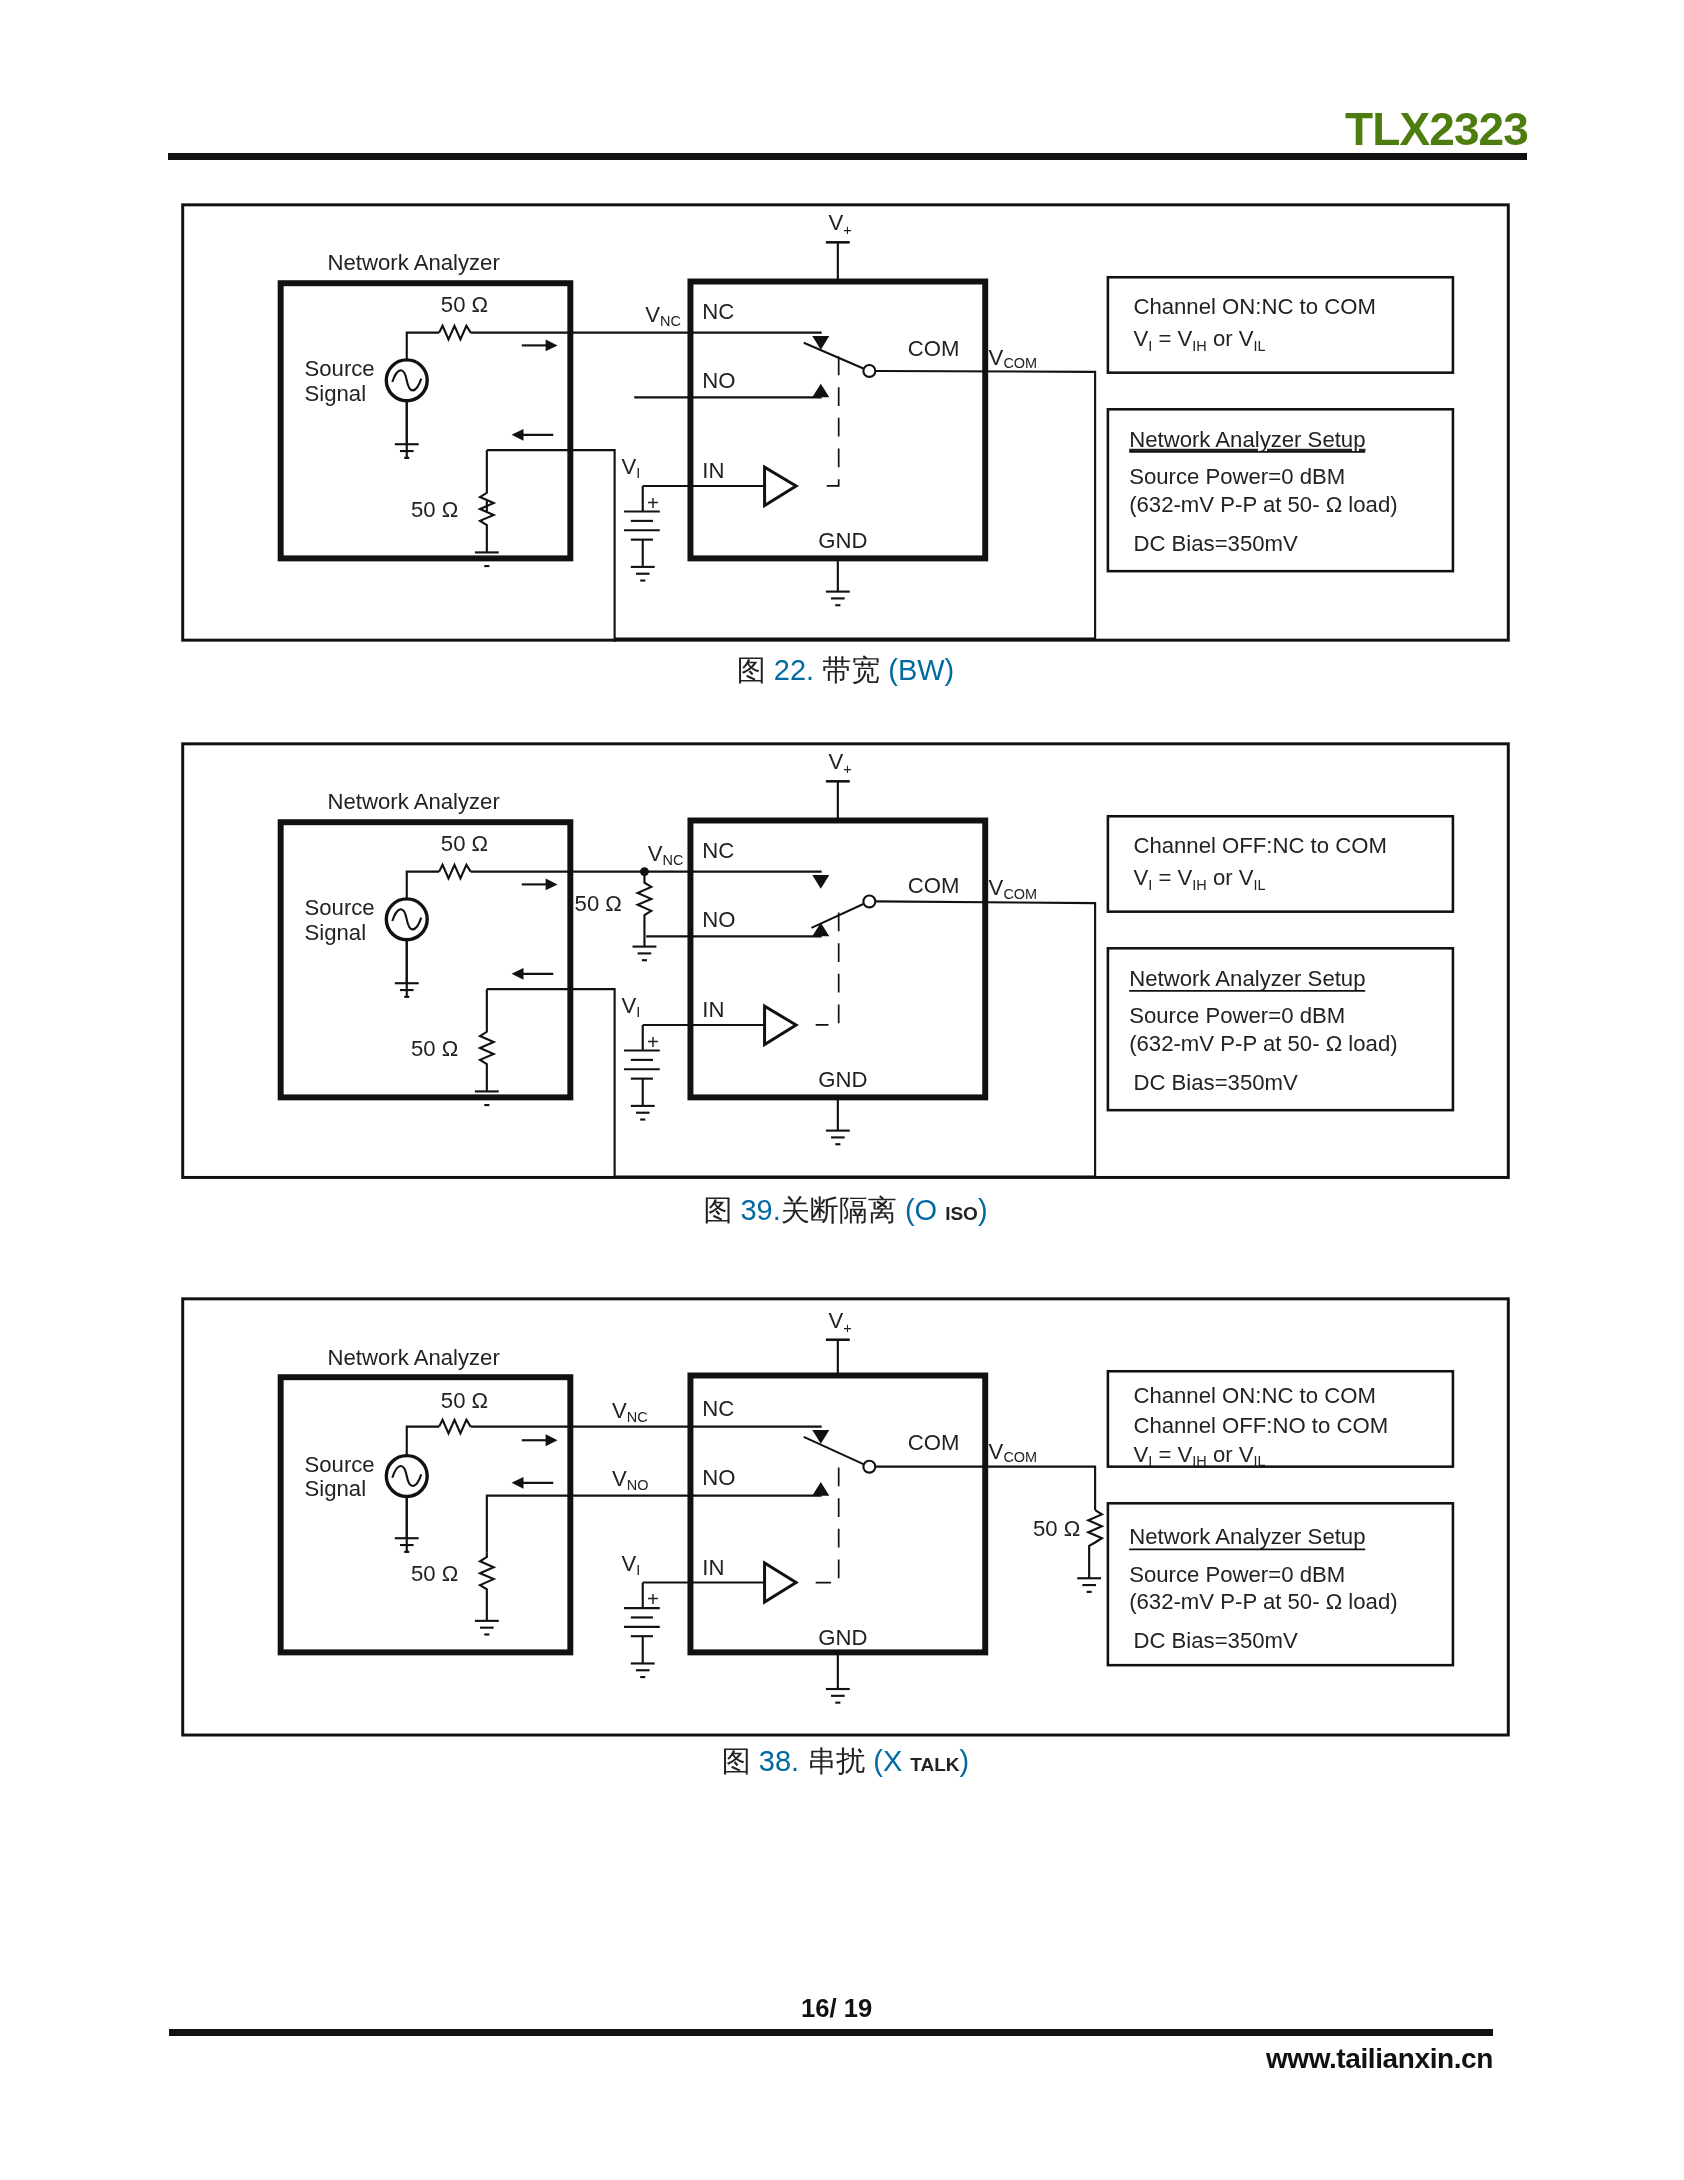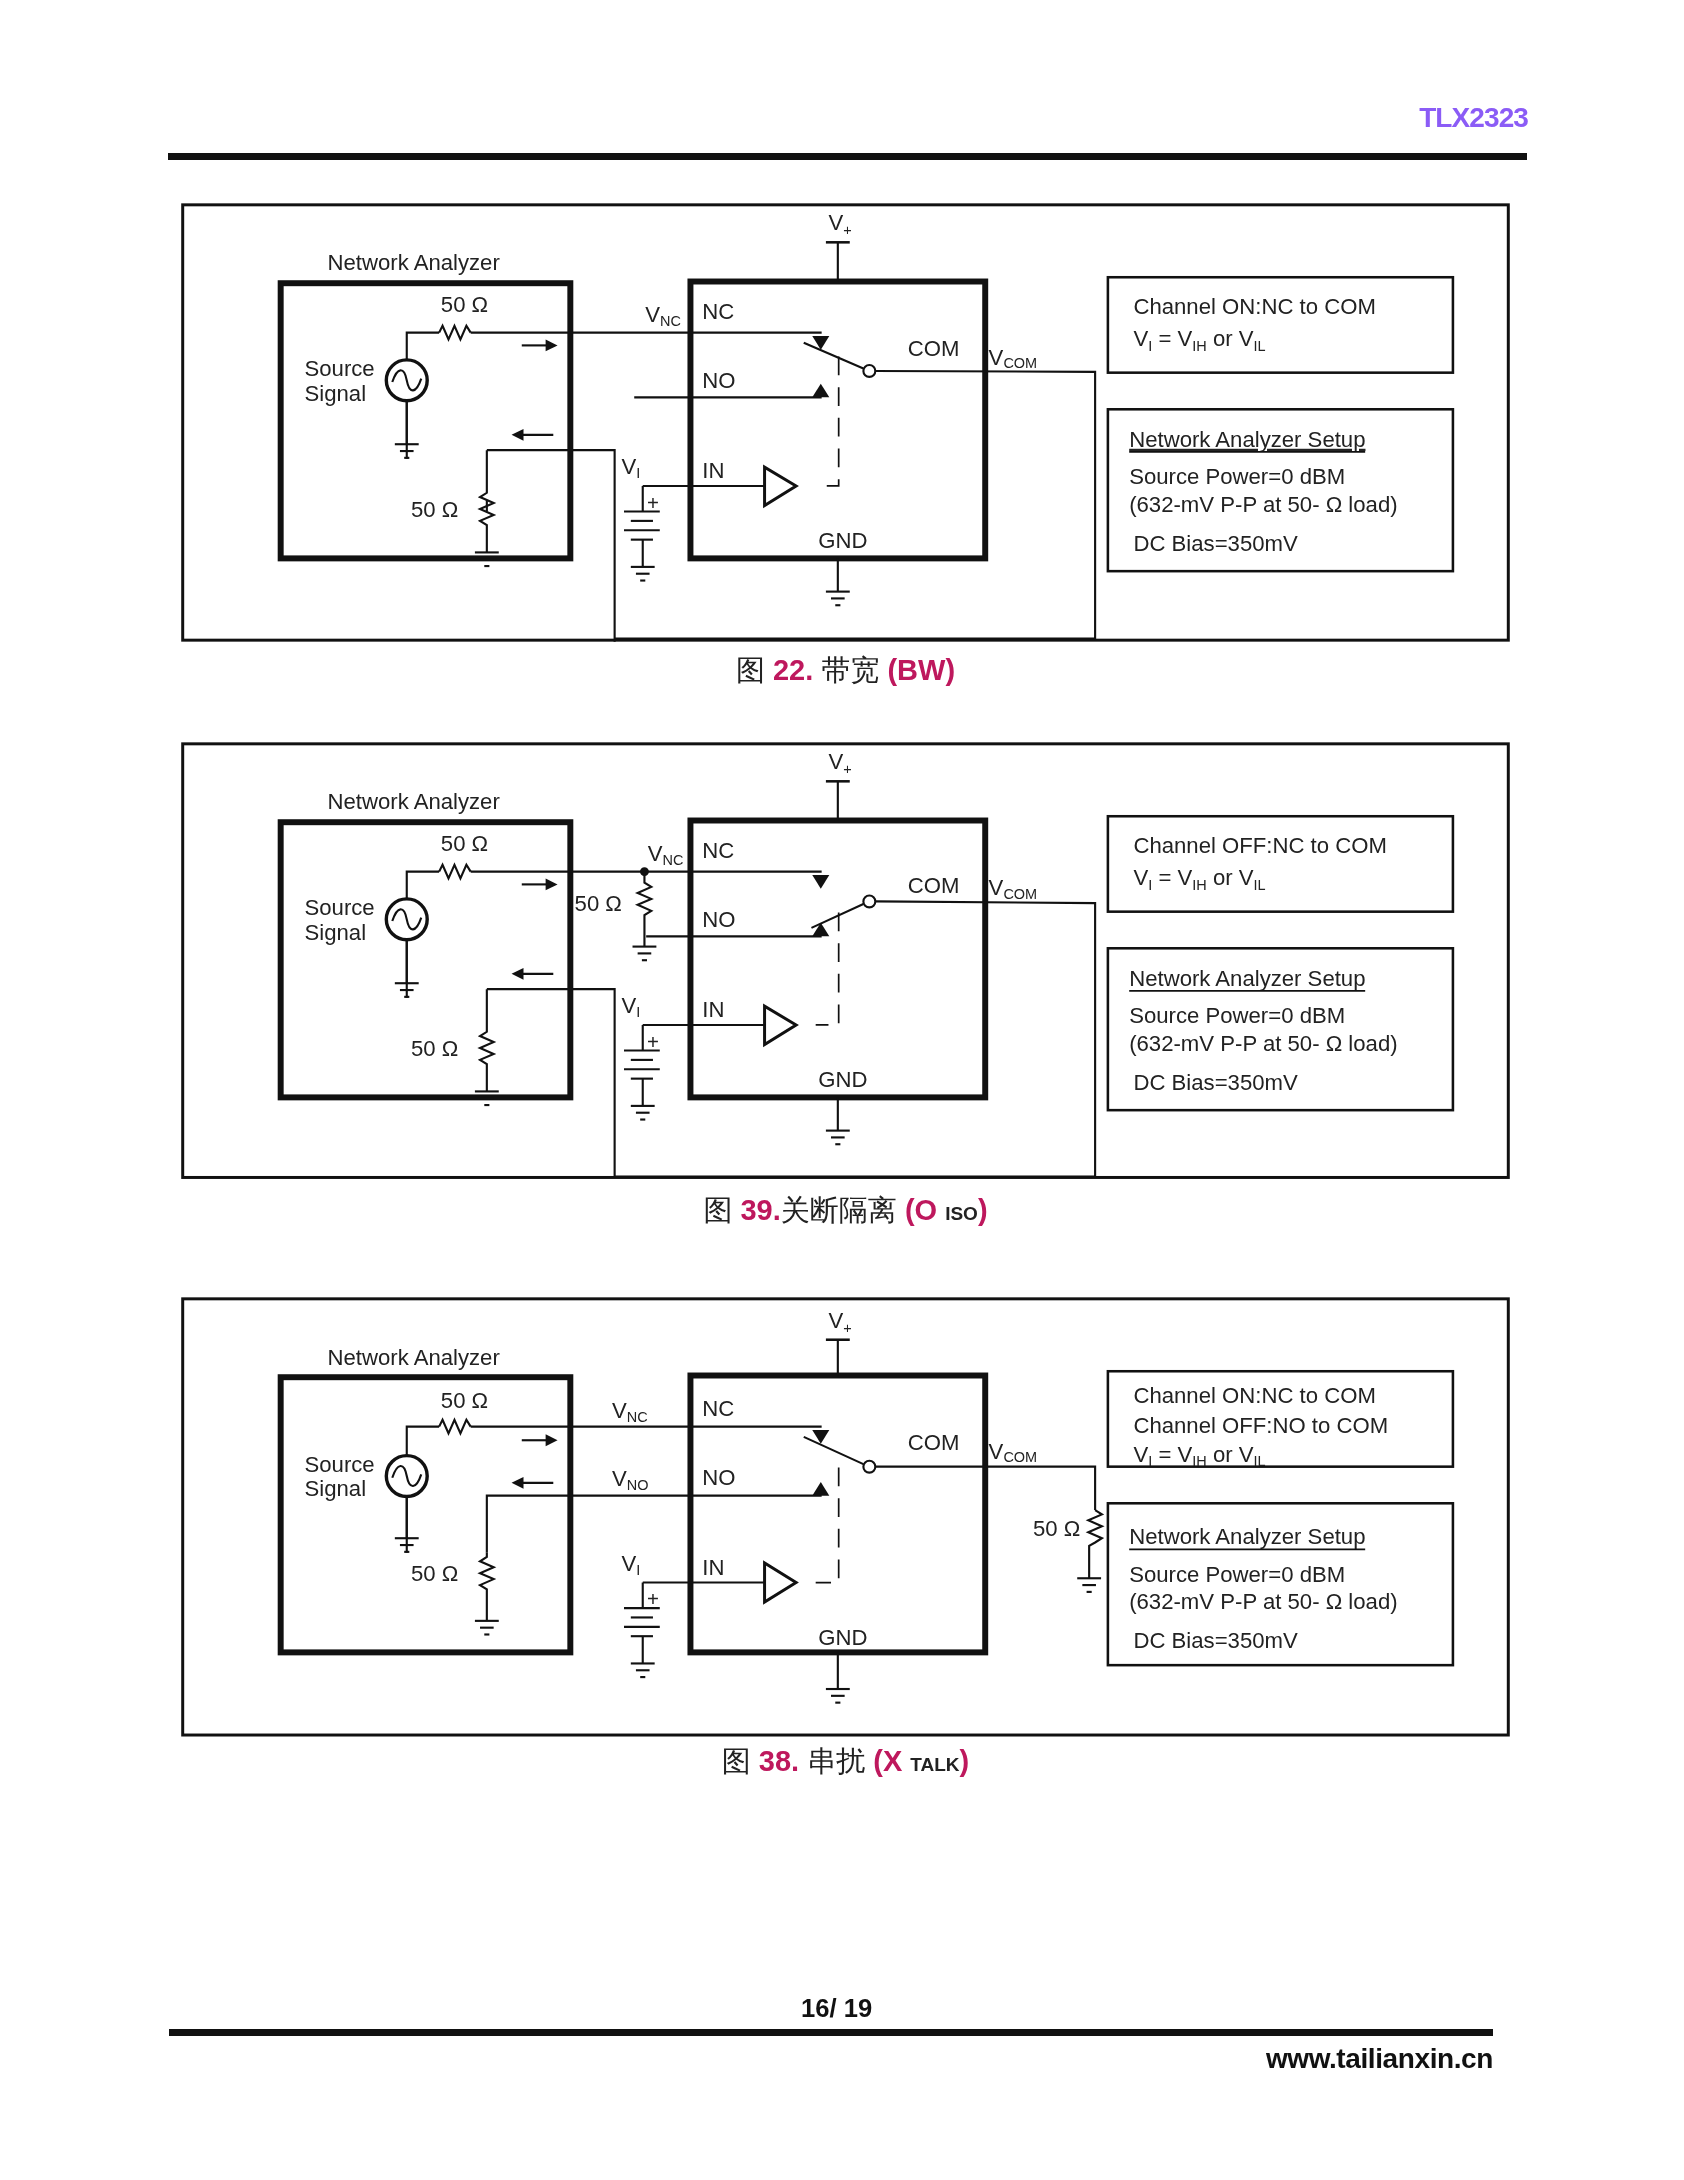--- a/index.html
+++ b/index.html
@@ -1,26 +1,26 @@
 <!DOCTYPE html>
 <html style="font-size:13.6px"><head>
 <meta charset="utf-8">
 <style>
   html, body { margin: 0; padding: 0; background: #ffffff; }
   body { width: 1685px; height: 2181px; position: relative; overflow: hidden;
          font-family: "Liberation Sans", "DejaVu Sans", sans-serif; color: #111; }
-  .doc-title { position: absolute; right: 157px; top: 102px; font-size: 28px; font-weight: bold;
-               letter-spacing: -0.9px; color: #8b5cf6; }
+  .doc-title { position: absolute; right: 157px; top: 102px; font-size: 46px; font-weight: bold;
+               letter-spacing: -0.9px; color: #4d7c0f; }
   .rule { position: absolute; background: #111; }
   .rule-top { left: 168px; width: 1359px; top: 153px; height: 6.8px; }
   .rule-bottom { left: 169px; width: 1324px; top: 2029px; height: 6.8px; }
   .figure { position: absolute; left: 181px; width: 1329px; }
   .figure svg { display: block; overflow: visible; }
   .caption { position: absolute; left: 0; width: 1329px; text-align: center; font-size: 29px; color: #222; }
-  .caption .num { font-weight: bold; color: #be185d; }
+  .caption .num { font-weight: normal; color: #0369a1; }
   .caption .cn { font-family: "DejaVu Sans", sans-serif; font-weight: normal; }
   .caption .sub { font-size: 19px; font-weight: bold; margin-top: 40px; }
   .footer-page { position: absolute; left: 801px; top: 1994px; font-size: 25.6px; font-weight: bold; }
   .footer-url { position: absolute; right: 192px; top: 2043px; font-size: 28px; font-weight: bold; letter-spacing: -0.4px; }
   svg text { font-family: "Liberation Sans", "DejaVu Sans", sans-serif; fill: #222; }
   .lbl { font-size: 26px; }
   .lbl-sm { font-size: 24px; }
   .sub-t { font-size: 17px; }
 </style>
 </head>

